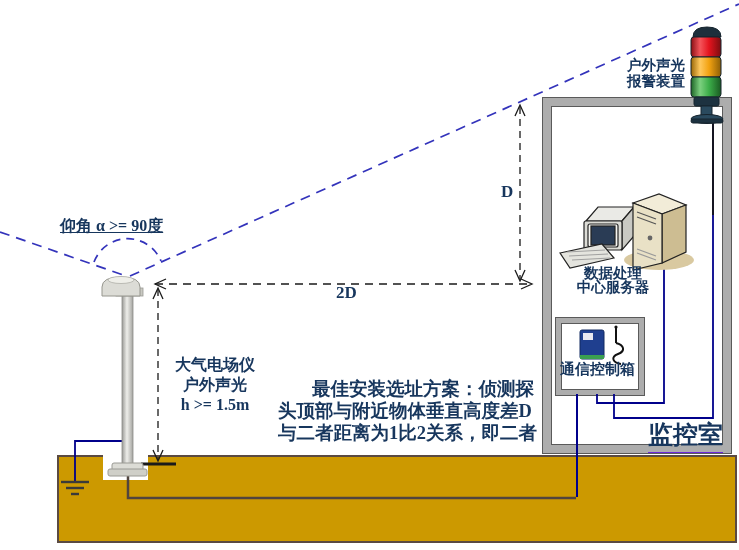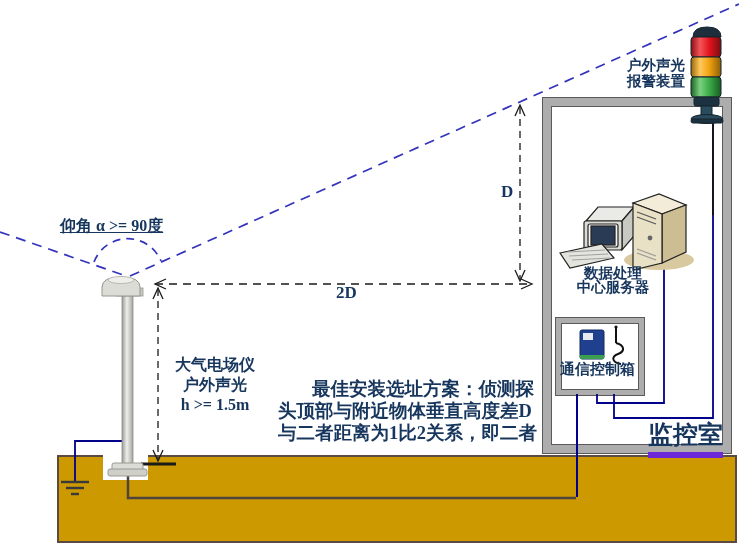--- a/index.html
+++ b/index.html
@@ -21,21 +21,21 @@
   
   #angle-label{left:60px;top:216px;font-size:16px;text-decoration:underline;}
   #d-label{left:501px;top:182px;font-size:17px;}
   #twod-label{left:336px;top:283px;font-size:17px;}
   #height-label{left:168px;top:347px;width:94px;text-align:center;font-size:16px;line-height:20px;margin-top:8px;}
   #note{left:278px;top:346px;width:282px;font-size:18.5px;line-height:22px;color:#17365d;font-weight:bold;}
   #note .first{text-indent:34px;margin-top:32px;}
   #alarm-label{left:623px;top:57px;width:66px;text-align:center;font-size:14.5px;line-height:16px;}
   #server-label{left:568px;top:266px;width:90px;text-align:center;font-size:14.5px;line-height:14px;}
   #comm-label{left:560px;top:360px;width:80px;text-align:left;font-size:15px;}
-  #room-label{left:648px;top:418px;font-size:25px;border-bottom:6px solid #6d28d9;padding-bottom:1px;}
+  #room-label{left:648px;top:418px;font-size:25px;border-bottom:1px solid #6d28d9;padding-bottom:1px;}
   svg{position:absolute;left:0;top:0;}
 </style>
 </head>
 <body>
 
 <div id="canvas">
 
   <div class="abs" id="ground"></div>
   <div class="abs" id="pit"></div>
 

